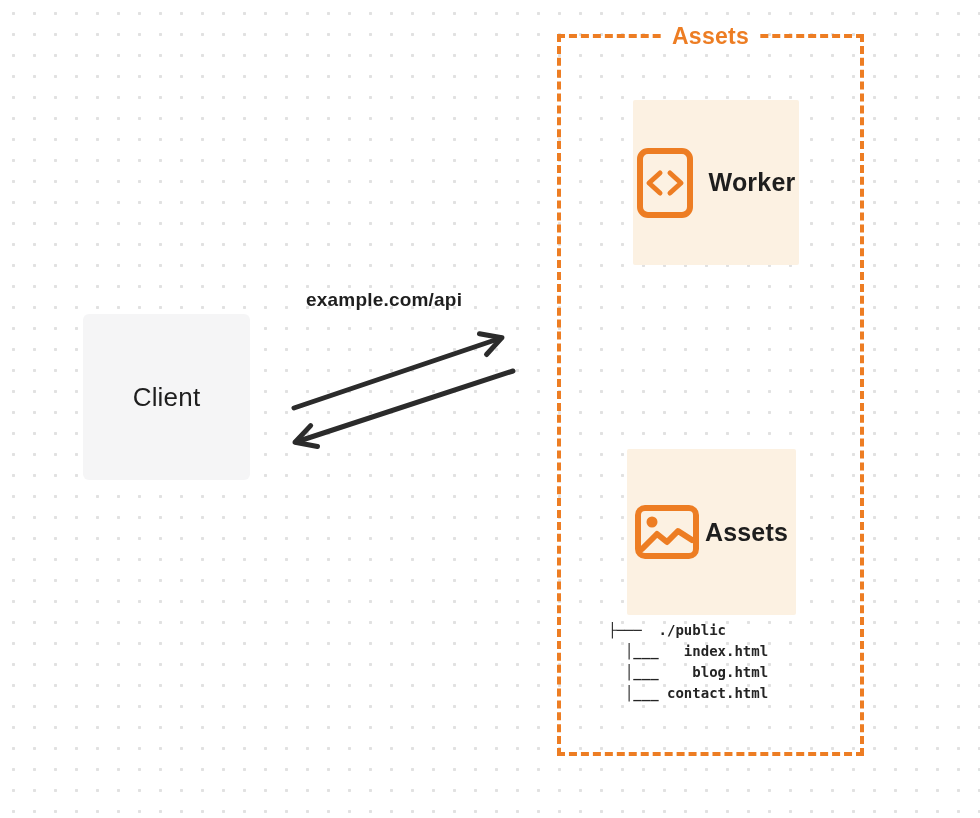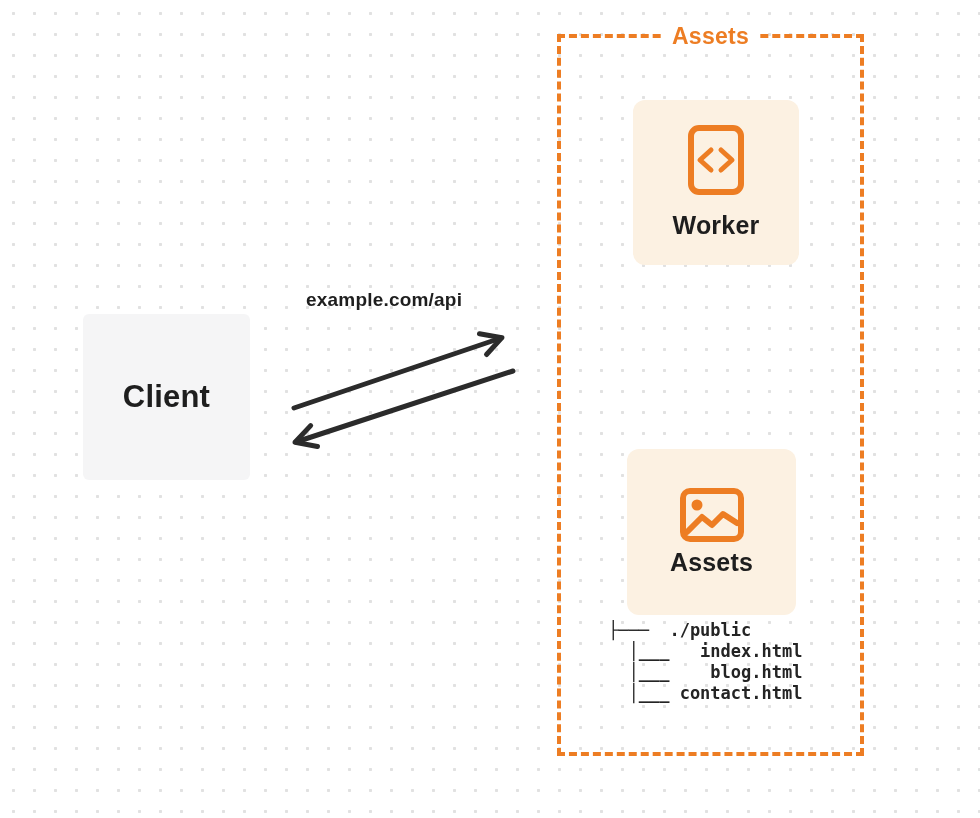--- a/index.html
+++ b/index.html
@@ -12,47 +12,47 @@
     background-position:3px 3px;
     font-family:"Liberation Sans",sans-serif;
     overflow:hidden;
   }
   .arrows-svg{position:absolute;left:0;top:0;width:980px;height:818px;pointer-events:none;}
   .client-box{
     position:absolute;left:83px;top:314px;width:167px;height:166px;
     background:#f5f5f6;border-radius:6px;
     display:flex;align-items:center;justify-content:center;
   }
-  .node-label{font-size:31px;font-weight:700;color:#1e1e1e;letter-spacing:.2px;}
+  .node-label{font-size:26px;font-weight:400;color:#1e1e1e;letter-spacing:.2px;}
   .req-label{
     position:absolute;left:306px;top:289px;
     font-size:19px;font-weight:700;color:#1e1e1e;letter-spacing:.2px;text-align:right;
   }
   .project-box{
     position:absolute;left:557px;top:34px;width:307px;height:722px;
     border:4px dashed #ed7d23;box-sizing:border-box;
   }
   .project-label{
     position:absolute;left:50%;top:-17px;transform:translateX(-50%);
     background:#ffffff;padding:0 10px;line-height:30px;
     font-size:23px;font-weight:700;color:#ed7d23;letter-spacing:.3px;
     white-space:nowrap;
   }
   .card{
-    position:absolute;background:#fcf1e2;border-radius:12px;
-    display:flex;flex-direction:column;align-items:center;justify-content:center;
+    position:absolute;background:#fcf1e2;border-radius:2px;
+    display:flex;flex-direction:row;align-items:center;justify-content:center;
   }
   .card-worker{left:72px;top:62px;width:166px;height:165px;gap:16px;}
   .card-assets{left:66px;top:411px;width:169px;height:166px;gap:6px;}
   .card-label{font-size:25px;font-weight:700;color:#1e1e1e;letter-spacing:.2px;}
   .icon-svg{display:block;}
   .file-tree{
     position:absolute;left:47px;top:582px;margin:0;
     font-family:"DejaVu Sans Mono","Liberation Mono",monospace;
-    font-size:17px;line-height:21px;font-weight:700;color:#242424;
+    font-size:14px;line-height:21px;font-weight:700;color:#242424;
     white-space:pre;
   }
 </style>
 </head>
 <body>
 
 <div class="canvas">
 
   <svg class="arrows-svg" viewBox="0 0 980 818">
     <defs>

